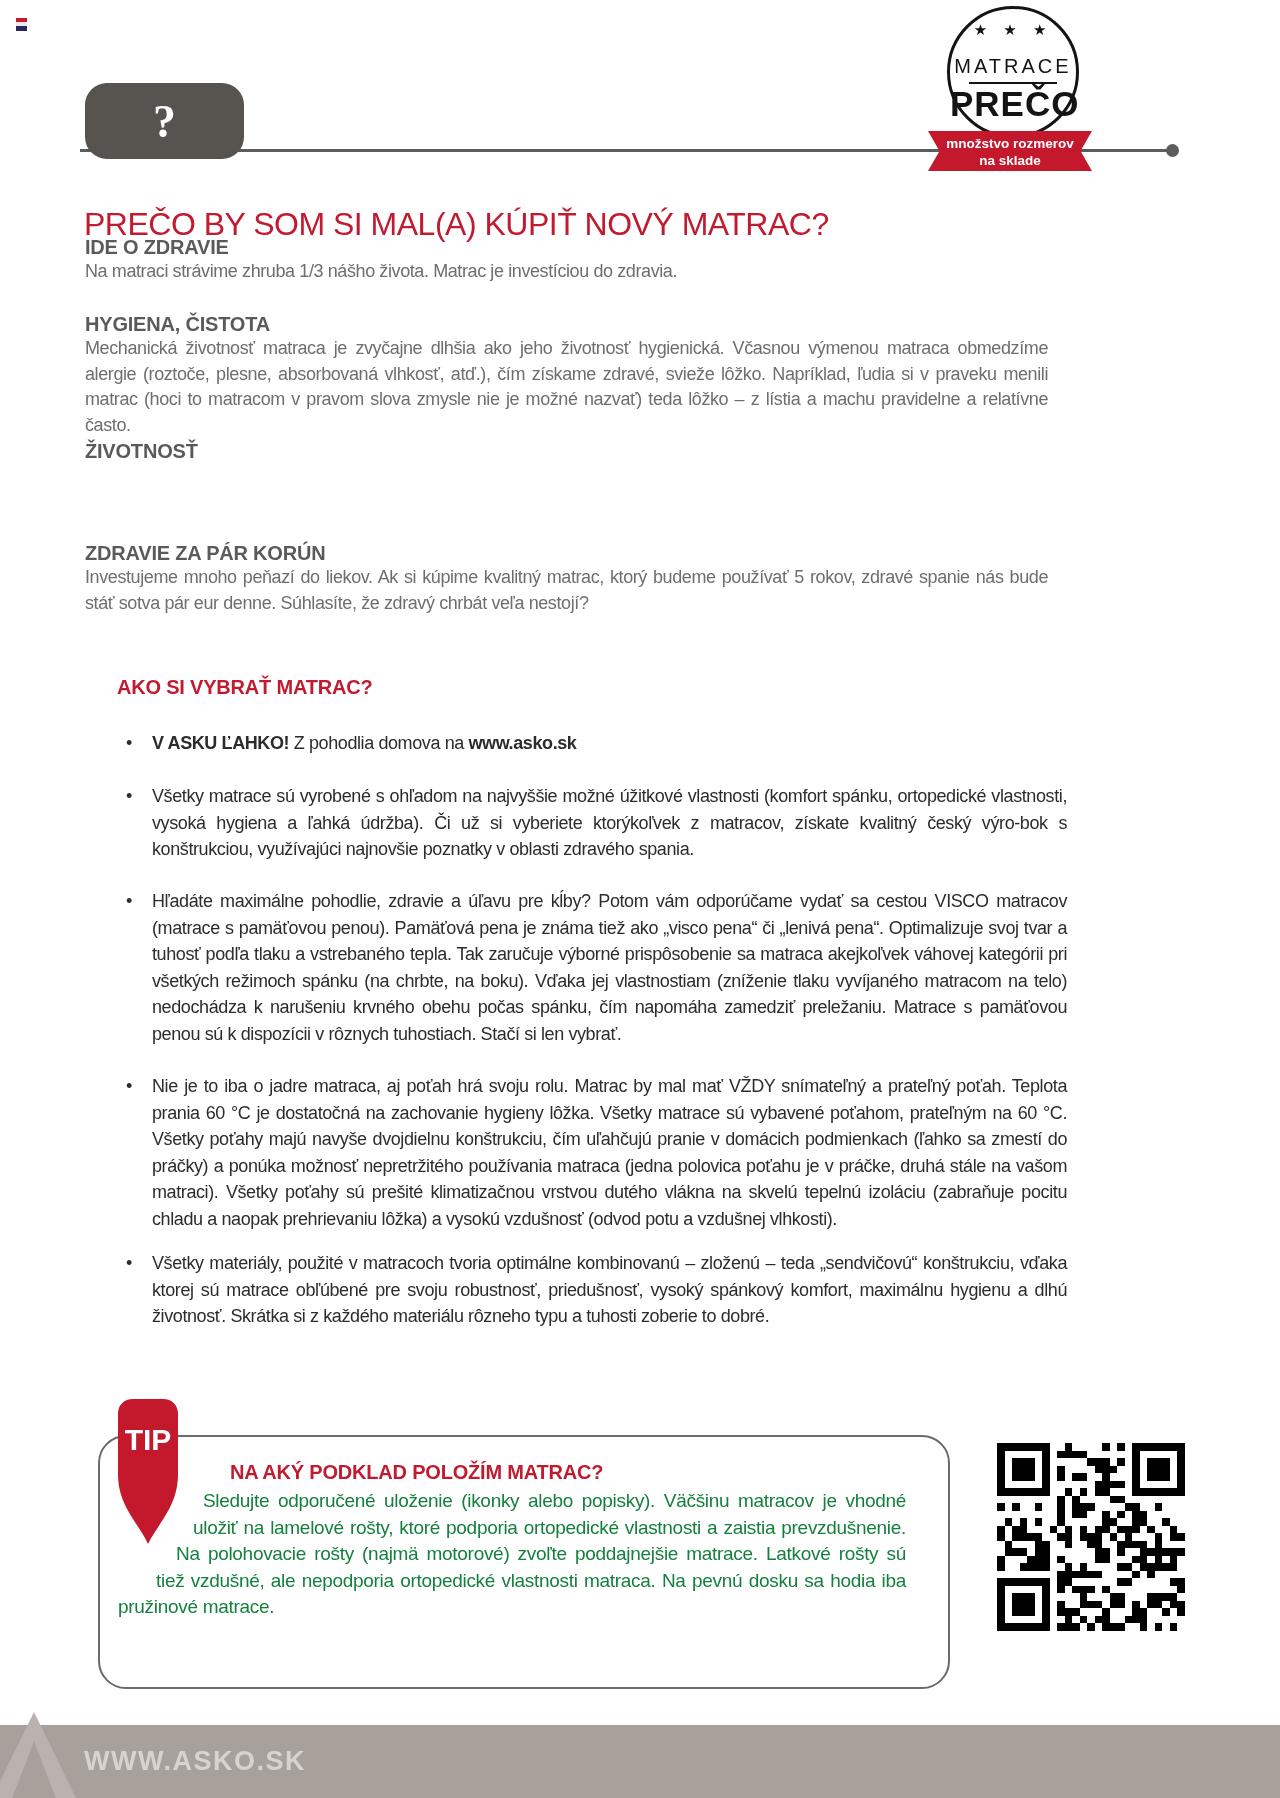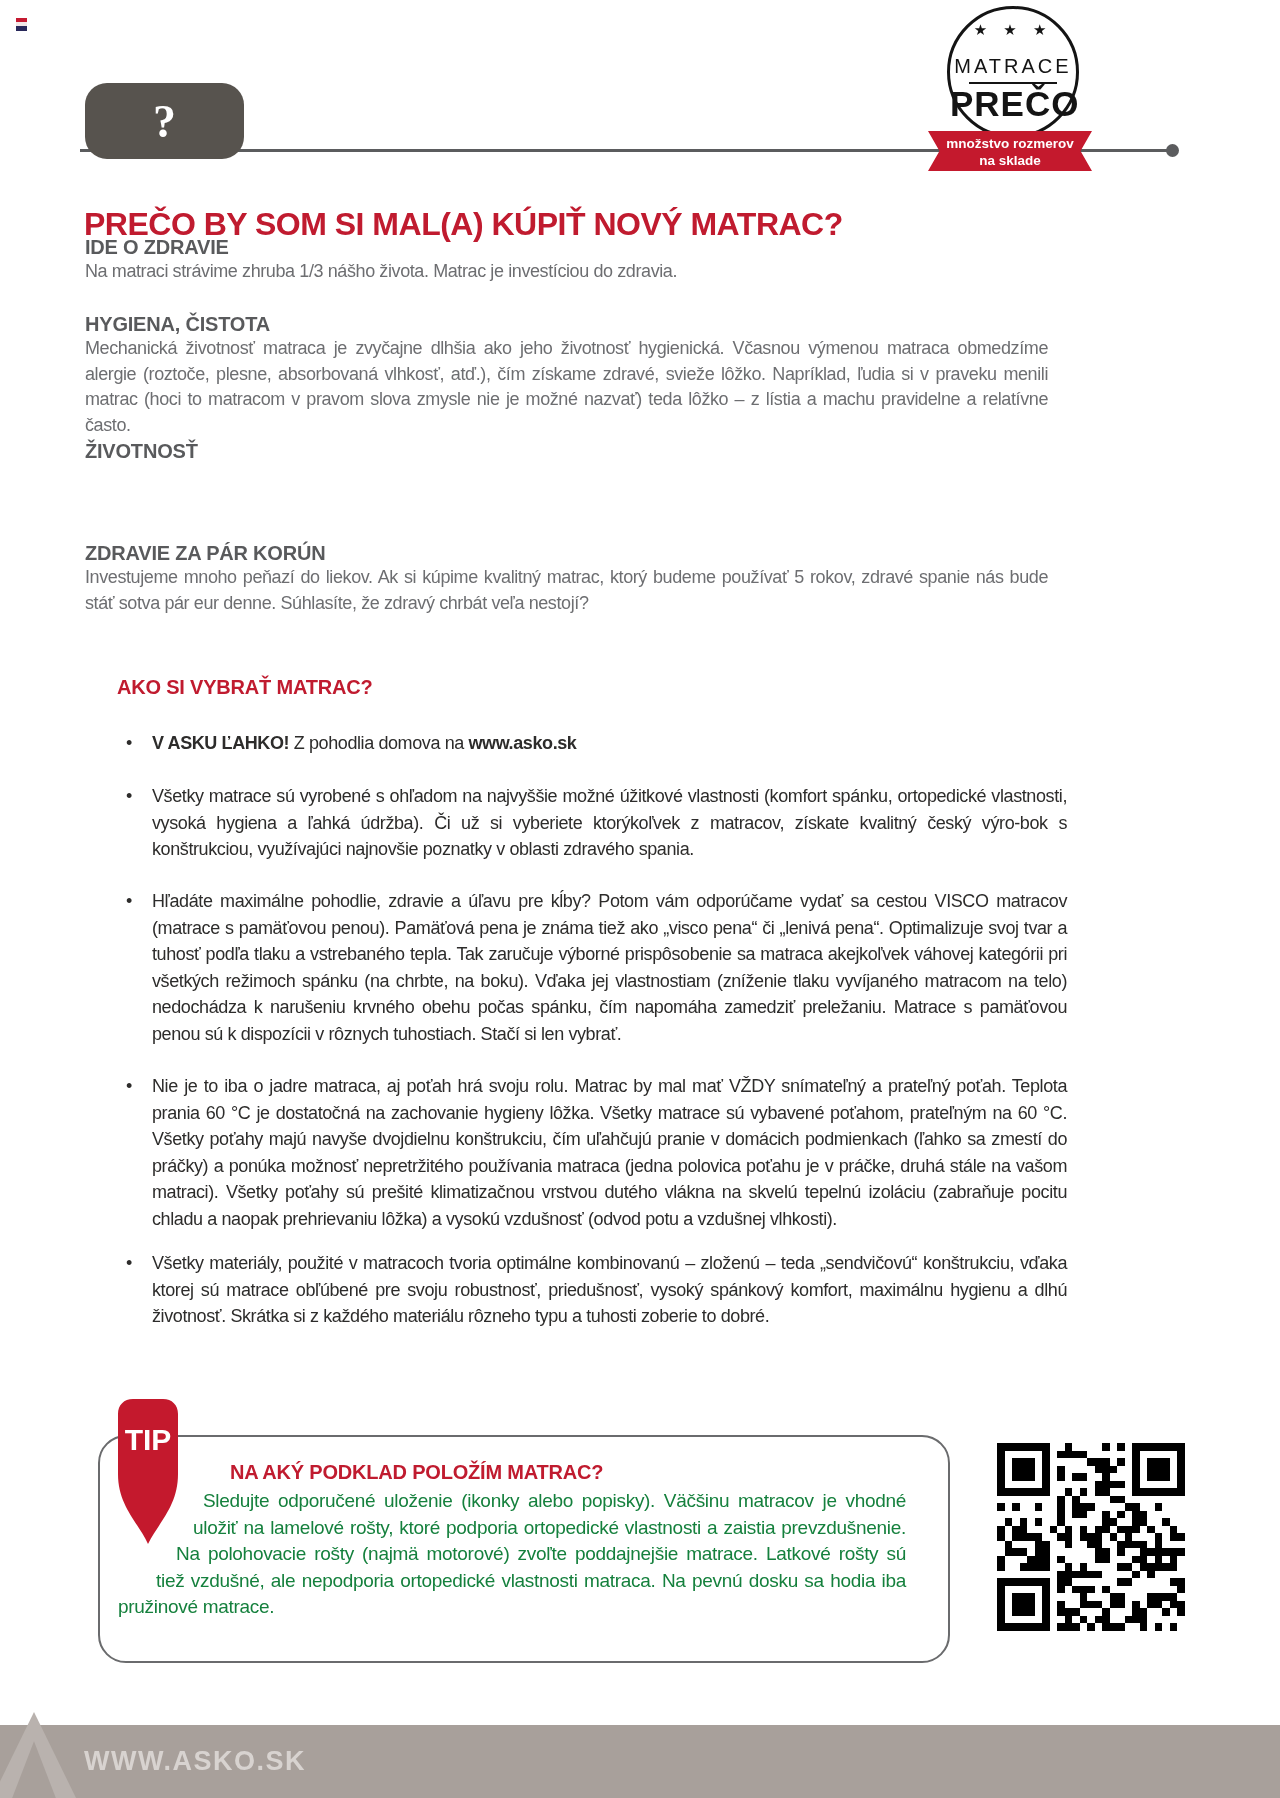--- a/index.html
+++ b/index.html
@@ -27,41 +27,41 @@
                border:3px solid #141414;border-radius:50%;z-index:1;text-align:center;color:#141414;}
   .logo-stars{margin-top:12px;font-size:15px;letter-spacing:6px;color:#141414;}
   .logo-top{font-size:20px;letter-spacing:3px;margin-top:16px;font-weight:500;}
   .logo-divider{width:88px;height:2px;background:#141414;margin:4px auto 2px auto;}
   .logo-bottom{font-size:35px;font-weight:bold;letter-spacing:1px;line-height:1;}
   .ribbon{position:absolute;left:928px;top:131px;width:164px;height:40px;background:#c4192d;z-index:3;
           clip-path:polygon(0 0,100% 0,93% 50%,100% 100%,0 100%,7% 50%);
           color:#fff;text-align:center;font-weight:bold;font-size:13.5px;line-height:1.25;padding-top:5px;box-sizing:border-box;}
 
   
-  .title{position:absolute;left:84px;top:185px;font-size:32px;font-weight:bold;color:#c01b2f;letter-spacing:-0.5px;white-space:nowrap;}
+  .title{position:absolute;left:84px;top:185px;font-size:32px;font-weight:normal;color:#c01b2f;letter-spacing:-0.5px;white-space:nowrap;}
 
   
   .sec-head{position:absolute;left:85px;font-size:20px;font-weight:bold;color:#595a5c;letter-spacing:-0.2px;}
   .sec-body{position:absolute;left:85px;width:963px;font-size:18px;line-height:25.5px;letter-spacing:-0.4px;
             color:#6d6e71;text-align:justify;}
   .h0{top:236px}.b0{top:259px}
   .h1{top:313px}.b1{top:336px}
   .h2{top:440px}.b2{top:463px}
   .h3{top:542px}.b3{top:565px}
 
   
   .choose-head{position:absolute;left:117px;top:676px;font-size:20px;font-weight:bold;color:#c01b2f;letter-spacing:-0.2px;}
   .bullet{position:absolute;left:152px;width:915px;font-size:18px;line-height:26.5px;letter-spacing:-0.4px;
           color:#2d2c2b;text-align:justify;}
   .bullet::before{content:"•";position:absolute;left:-26px;top:0;color:#2d2c2b;font-size:18px;}
   .bt1{top:730px}.bt2{top:783px}.bt3{top:888px}.bt4{top:1073px}.bt5{top:1250px}
   .bold{font-weight:bold;}
 
   
-  .tip-box{position:absolute;left:98px;top:1435px;width:852px;height:228px;border:2px solid #6a6b6d;
+  .tip-box{position:absolute;left:98px;top:1435px;width:852px;height:254px;border:2px solid #6a6b6d;
            border-radius:28px;box-sizing:border-box;z-index:1;background:#fff;}
   .tip-pin{position:absolute;left:117px;top:1398px;z-index:2;}
   .tip-pin text{font:bold 30px "Liberation Sans",sans-serif;fill:#fff;}
   .tip-head{margin:24px 40px 4px 130px;font-size:20px;font-weight:bold;color:#c01b2f;letter-spacing:-0.2px;}
   .tip-body{margin:0 42px 0 18px;font-size:19px;line-height:26.5px;color:#15803d;text-align:justify;letter-spacing:-0.3px;}
   .sp{float:left;clear:left;height:26.5px;}
   .sp1{width:85px}.sp2{width:75px}.sp3{width:58px}.sp4{width:38px}
 
   
   .qr{position:absolute;left:997px;top:1443px;width:188px;height:188px;}

